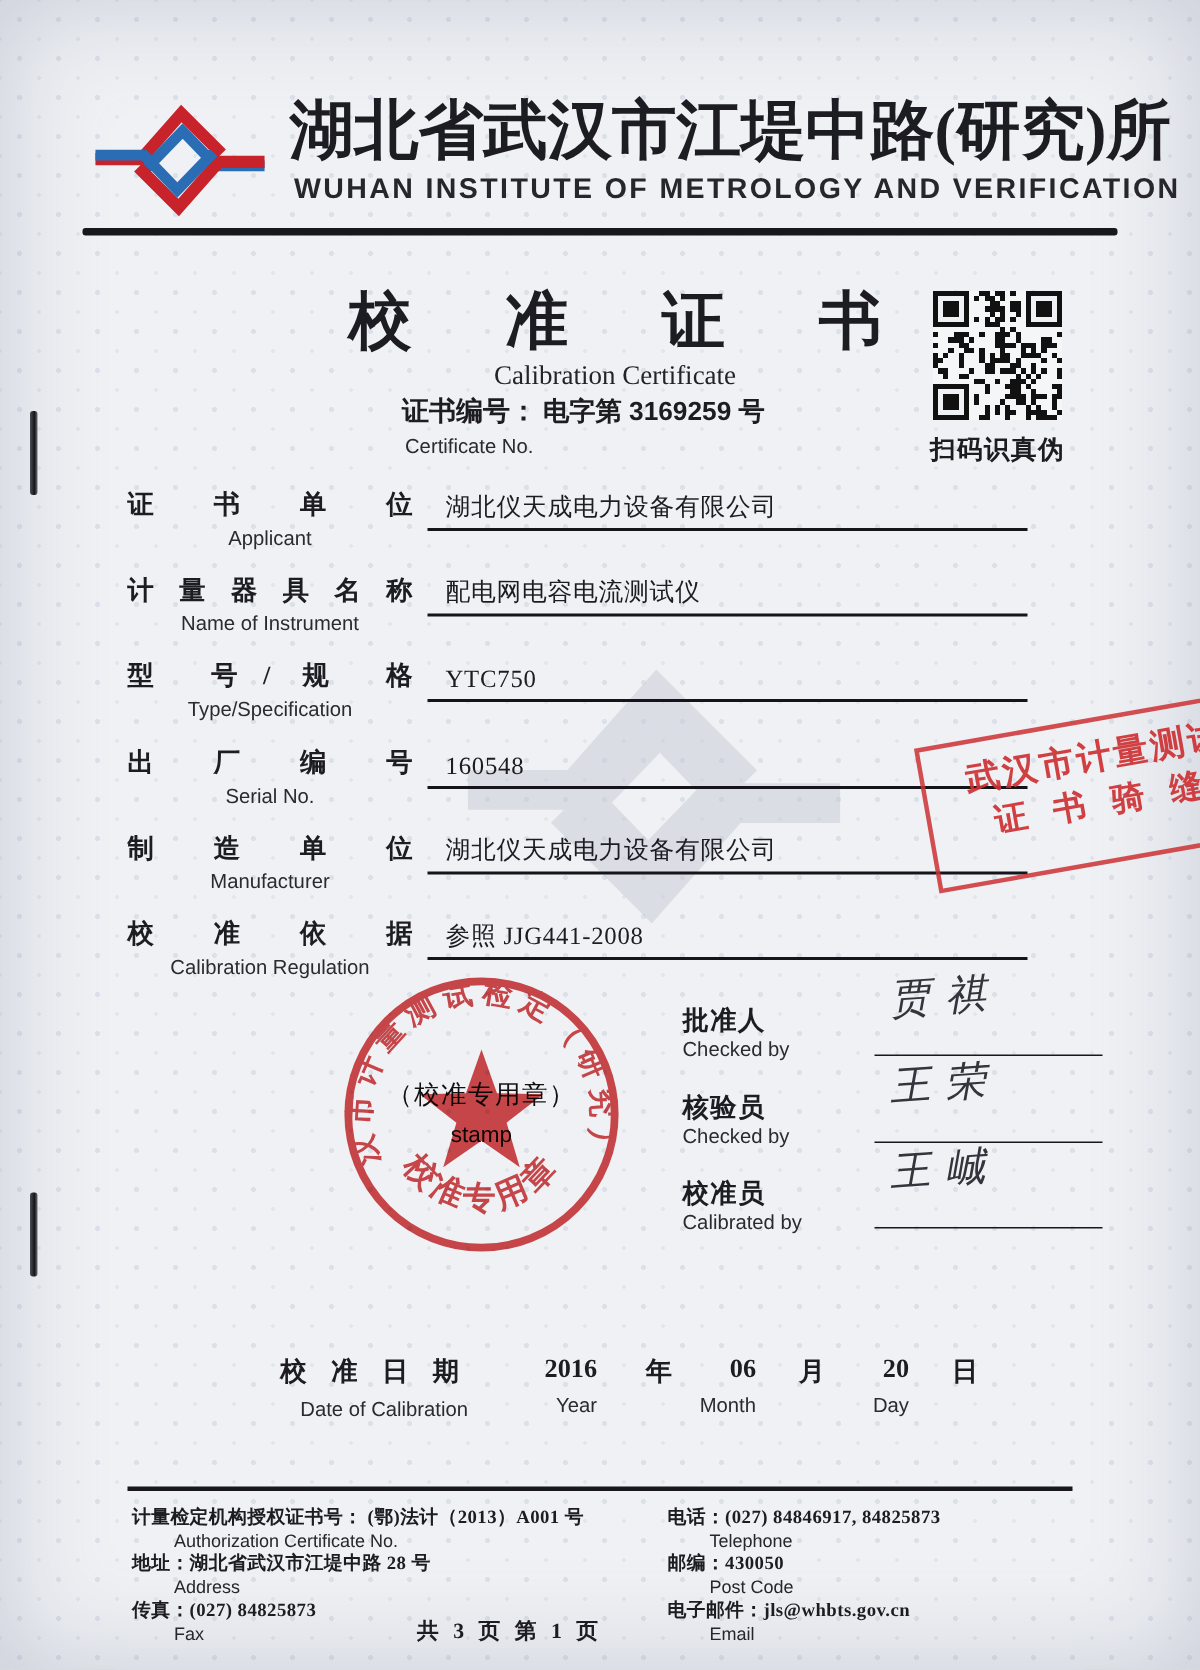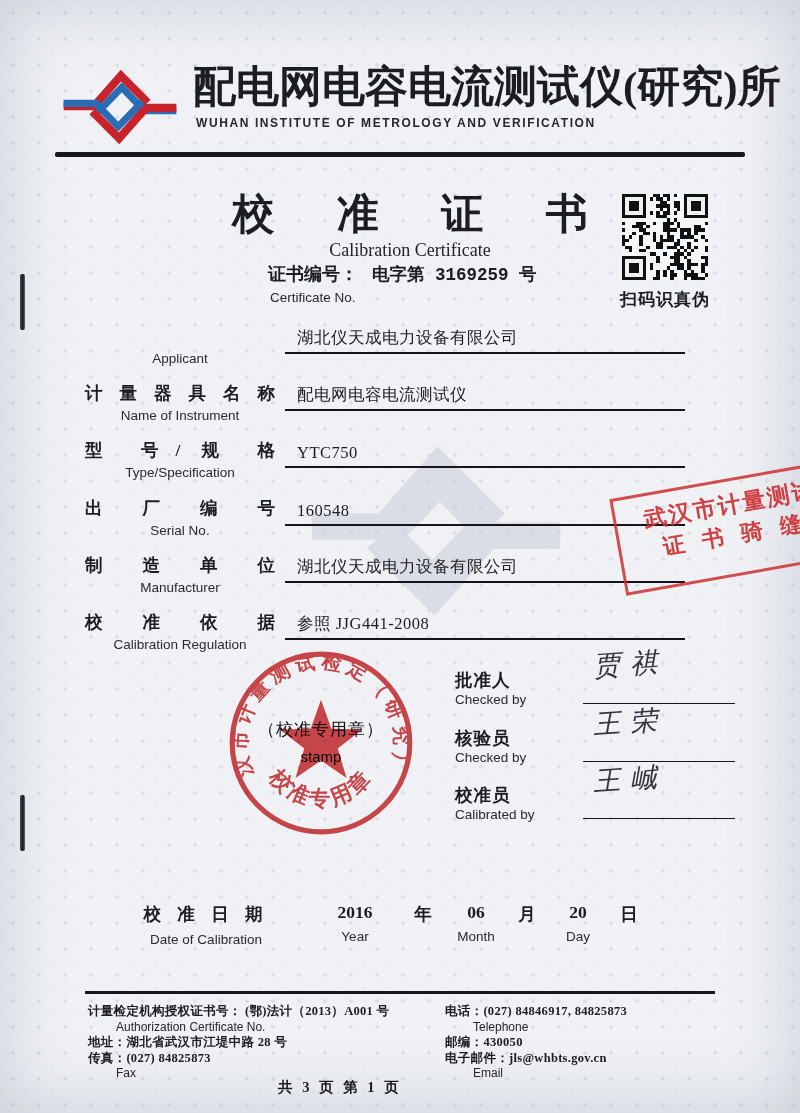--- a/index.html
+++ b/index.html
@@ -23,35 +23,35 @@
       radial-gradient(circle 2px at 26px 26px, rgba(170,180,205,.20) 55%, transparent 60%);
     background-size:26px 26px;
     box-shadow:inset 0 0 70px rgba(110,120,145,.30);
   }
   .abs{position:absolute;}
 
   
   .logo{left:52px;top:56px;width:136px;height:102px;}
   .inst-cn{left:193px;top:58px;width:560px;font-size:43px;font-weight:bold;
     font-family:"Liberation Serif",serif;letter-spacing:0px;white-space:nowrap;}
-  .inst-en{left:196px;top:116px;width:560px;font-size:12px;font-weight:bold;
+  .inst-en{left:196px;top:116px;width:560px;font-size:19px;font-weight:bold;
     font-family:"Liberation Sans",sans-serif;letter-spacing:1.6px;white-space:nowrap;color:#26262c;}
   .header-rule{left:55px;top:152px;width:690px;height:5px;background:#17171c;border-radius:2px;}
 
   .staple{left:20px;width:5px;height:56px;background:linear-gradient(90deg,#4a4d55,#15161a 60%,#6a6d76);border-radius:2px;}
   .staple.s1{top:274px;} .staple.s2{top:795px;}
 
   
   .doc-title{left:100px;top:186px;width:620px;text-align:center;font-size:42px;font-weight:bold;
     letter-spacing:26px;padding-left:26px;box-sizing:border-box;white-space:nowrap;}
   .doc-sub{left:100px;top:240px;width:620px;text-align:center;font-size:18px;color:#23232a;}
 
   
   .certno{left:268px;top:262px;font-size:18px;font-weight:bold;white-space:nowrap;}
-  .certno .v{margin-left:14px;font-weight:bold;font-family:Liberation Mono, monospace;font-size:17.5px;}
+  .certno .v{margin-left:4px;font-weight:bold;font-family:Liberation Sans, sans-serif;font-size:17.5px;}
   .certno-en{left:270px;top:290px;font-size:13.5px;font-family:"Liberation Sans",sans-serif;color:#2a2a30;}
 
   
   .qr{left:622px;top:194px;width:86px;height:86px;background:#f5f6f8;}
   .qr svg{display:block;width:86px;height:86px;}
   .qr-caption{left:612px;top:288px;width:106px;text-align:center;font-size:17px;font-weight:bold;letter-spacing:1px;}
 
   
   .watermark{left:308px;top:418px;width:256px;height:226px;opacity:.5;}
 
@@ -83,21 +83,21 @@
   .srow{position:relative;height:57.5px;}
   .sig-cn{position:absolute;left:0;top:6px;font-size:17.5px;font-weight:bold;letter-spacing:1px;}
   .sig-en{position:absolute;left:0;top:30px;font-size:13.5px;font-family:"Liberation Sans",sans-serif;color:#2a2a30;}
   .sig-line{position:absolute;left:128px;top:41px;width:152px;border-bottom:1.8px solid #17171c;}
   .sig-name{position:absolute;left:138px;top:-16px;font-size:27px;color:#33353c;
     font-style:italic;transform:rotate(-4deg);letter-spacing:10px;white-space:nowrap;
     font-family:"DejaVu Serif",serif;}
 
   
   .daterow{left:100px;top:902px;width:620px;display:flex;}
-  .dcell{text-align:center;}
+  .dcell{text-align:right;}
   .dcell .t{font-size:17.5px;font-weight:bold;white-space:nowrap;}
   .dcell .b{font-size:13.5px;font-family:"Liberation Sans",sans-serif;color:#2a2a30;margin-top:6px;}
   .dc-label{width:212px;} .dc-label .t{letter-spacing:6px;}
   .dc-year{width:86px;} .dc-cn1{width:50px;} .dc-month{width:56px;}
   .dc-cn2{width:46px;} .dc-day{width:56px;} .dc-cn3{width:46px;}
 
   
   .footer-rule{left:85px;top:991px;width:630px;height:2.5px;background:#17171c;}
   .fcol{font-size:12.5px;line-height:15.6px;white-space:nowrap;}
   .fcol .cn{font-weight:bold;letter-spacing:.3px;}
@@ -114,21 +114,21 @@
   <svg class="abs logo" viewBox="0 0 130 114">
     <g fill="none" stroke-linejoin="miter">
       <path d="M2,56 H36 L66,22 L96,52" stroke="#c8222a" stroke-width="9"></path>
       <path d="M40,63 L67,35 L92,61 H128" stroke="#2a6db5" stroke-width="8"></path>
       <g transform="rotate(180 65 57)">
         <path d="M2,56 H36 L66,22 L96,52" stroke="#c8222a" stroke-width="9"></path>
         <path d="M40,63 L67,35 L92,61 H128" stroke="#2a6db5" stroke-width="8"></path>
       </g>
     </g>
   </svg>
-  <div class="abs inst-cn">配电网电容电流测试仪(研究)所</div>
+  <div class="abs inst-cn">湖北省武汉市江堤中路(研究)所</div>
   <div class="abs inst-en">WUHAN INSTITUTE OF METROLOGY AND VERIFICATION</div>
   <div class="abs header-rule"></div>
 
   <div class="abs staple s1"></div>
   <div class="abs staple s2"></div>
 
   <div class="abs doc-sub">Calibration Certificate</div>
   <div class="abs doc-title">校 准 证 书</div>
 
   <div class="abs certno">
@@ -336,20 +336,21 @@
       <path d="M40,63 L67,35 L92,61 H128" stroke-width="10"></path>
       <g transform="rotate(180 65 57)">
         <path d="M2,56 H36 L66,22 L96,52" stroke-width="11"></path>
         <path d="M40,63 L67,35 L92,61 H128" stroke-width="10"></path>
       </g>
     </g>
   </svg>
 
   <div class="abs fields">
     <div class="frow">
+      <div class="flab">证 书 单 位</div>
       <div class="flab-en">Applicant</div>
       <div class="fval">湖北仪天成电力设备有限公司</div>
     </div>
     <div class="frow">
       <div class="flab">计 量 器 具 名 称</div>
       <div class="flab-en">Name of Instrument</div>
       <div class="fval">配电网电容电流测试仪</div>
     </div>
     <div class="frow">
       <div class="flab">型 号/ 规 格</div>
@@ -443,25 +444,27 @@
     <div class="dcell dc-cn3">
       <div class="t">日</div>
     </div>
   </div>
 
   <div class="abs footer-rule"></div>
   <div class="abs fcol fcol-left">
     <div class="cn">计量检定机构授权证书号： (鄂)法计（2013）A001 号</div>
     <div class="en">Authorization Certificate No.</div>
     <div class="cn">地址：湖北省武汉市江堤中路 28 号</div>
+    <div class="en">Address</div>
     <div class="cn">传真：(027) 84825873</div>
     <div class="en">Fax</div>
   </div>
   <div class="abs fcol fcol-right">
     <div class="cn">电话：(027) 84846917, 84825873</div>
     <div class="en">Telephone</div>
     <div class="cn">邮编：430050</div>
+    <div class="en">Post Code</div>
     <div class="cn">电子邮件：jls@whbts.gov.cn</div>
     <div class="en">Email</div>
   </div>
   <div class="abs pageinfo">共 3 页 第 1 页</div>
 
 </div>
 
 </body></html>

